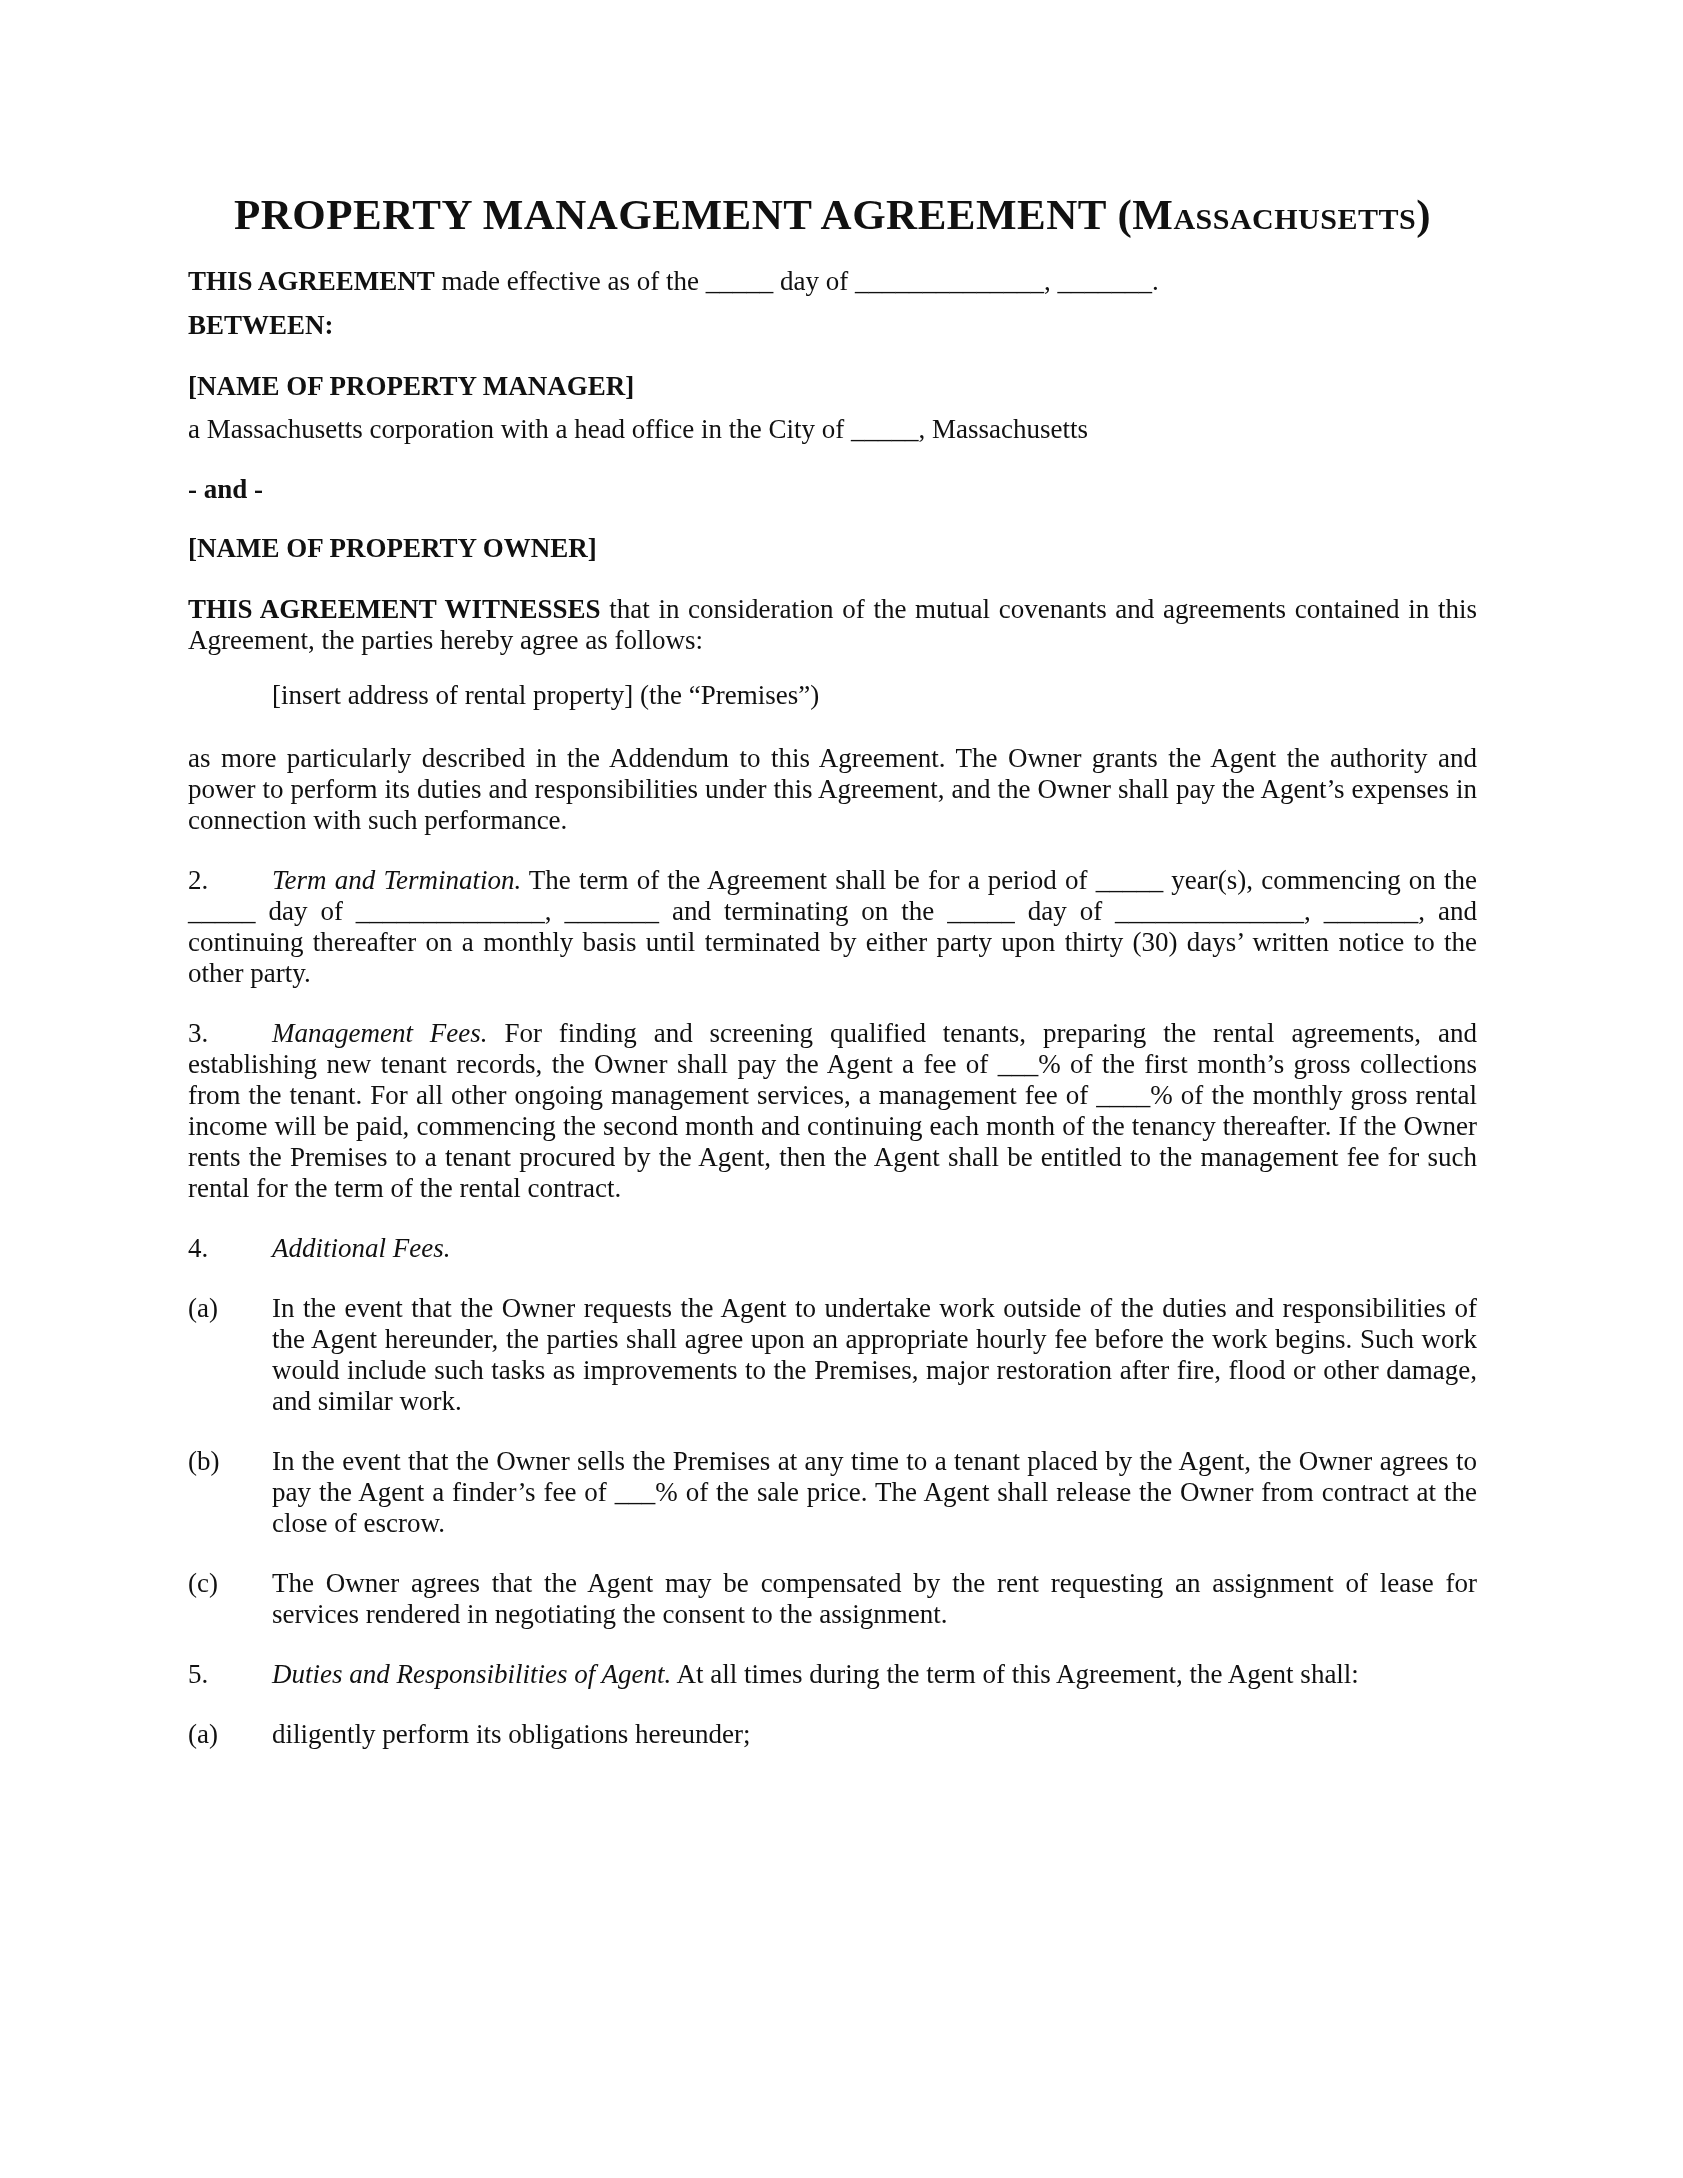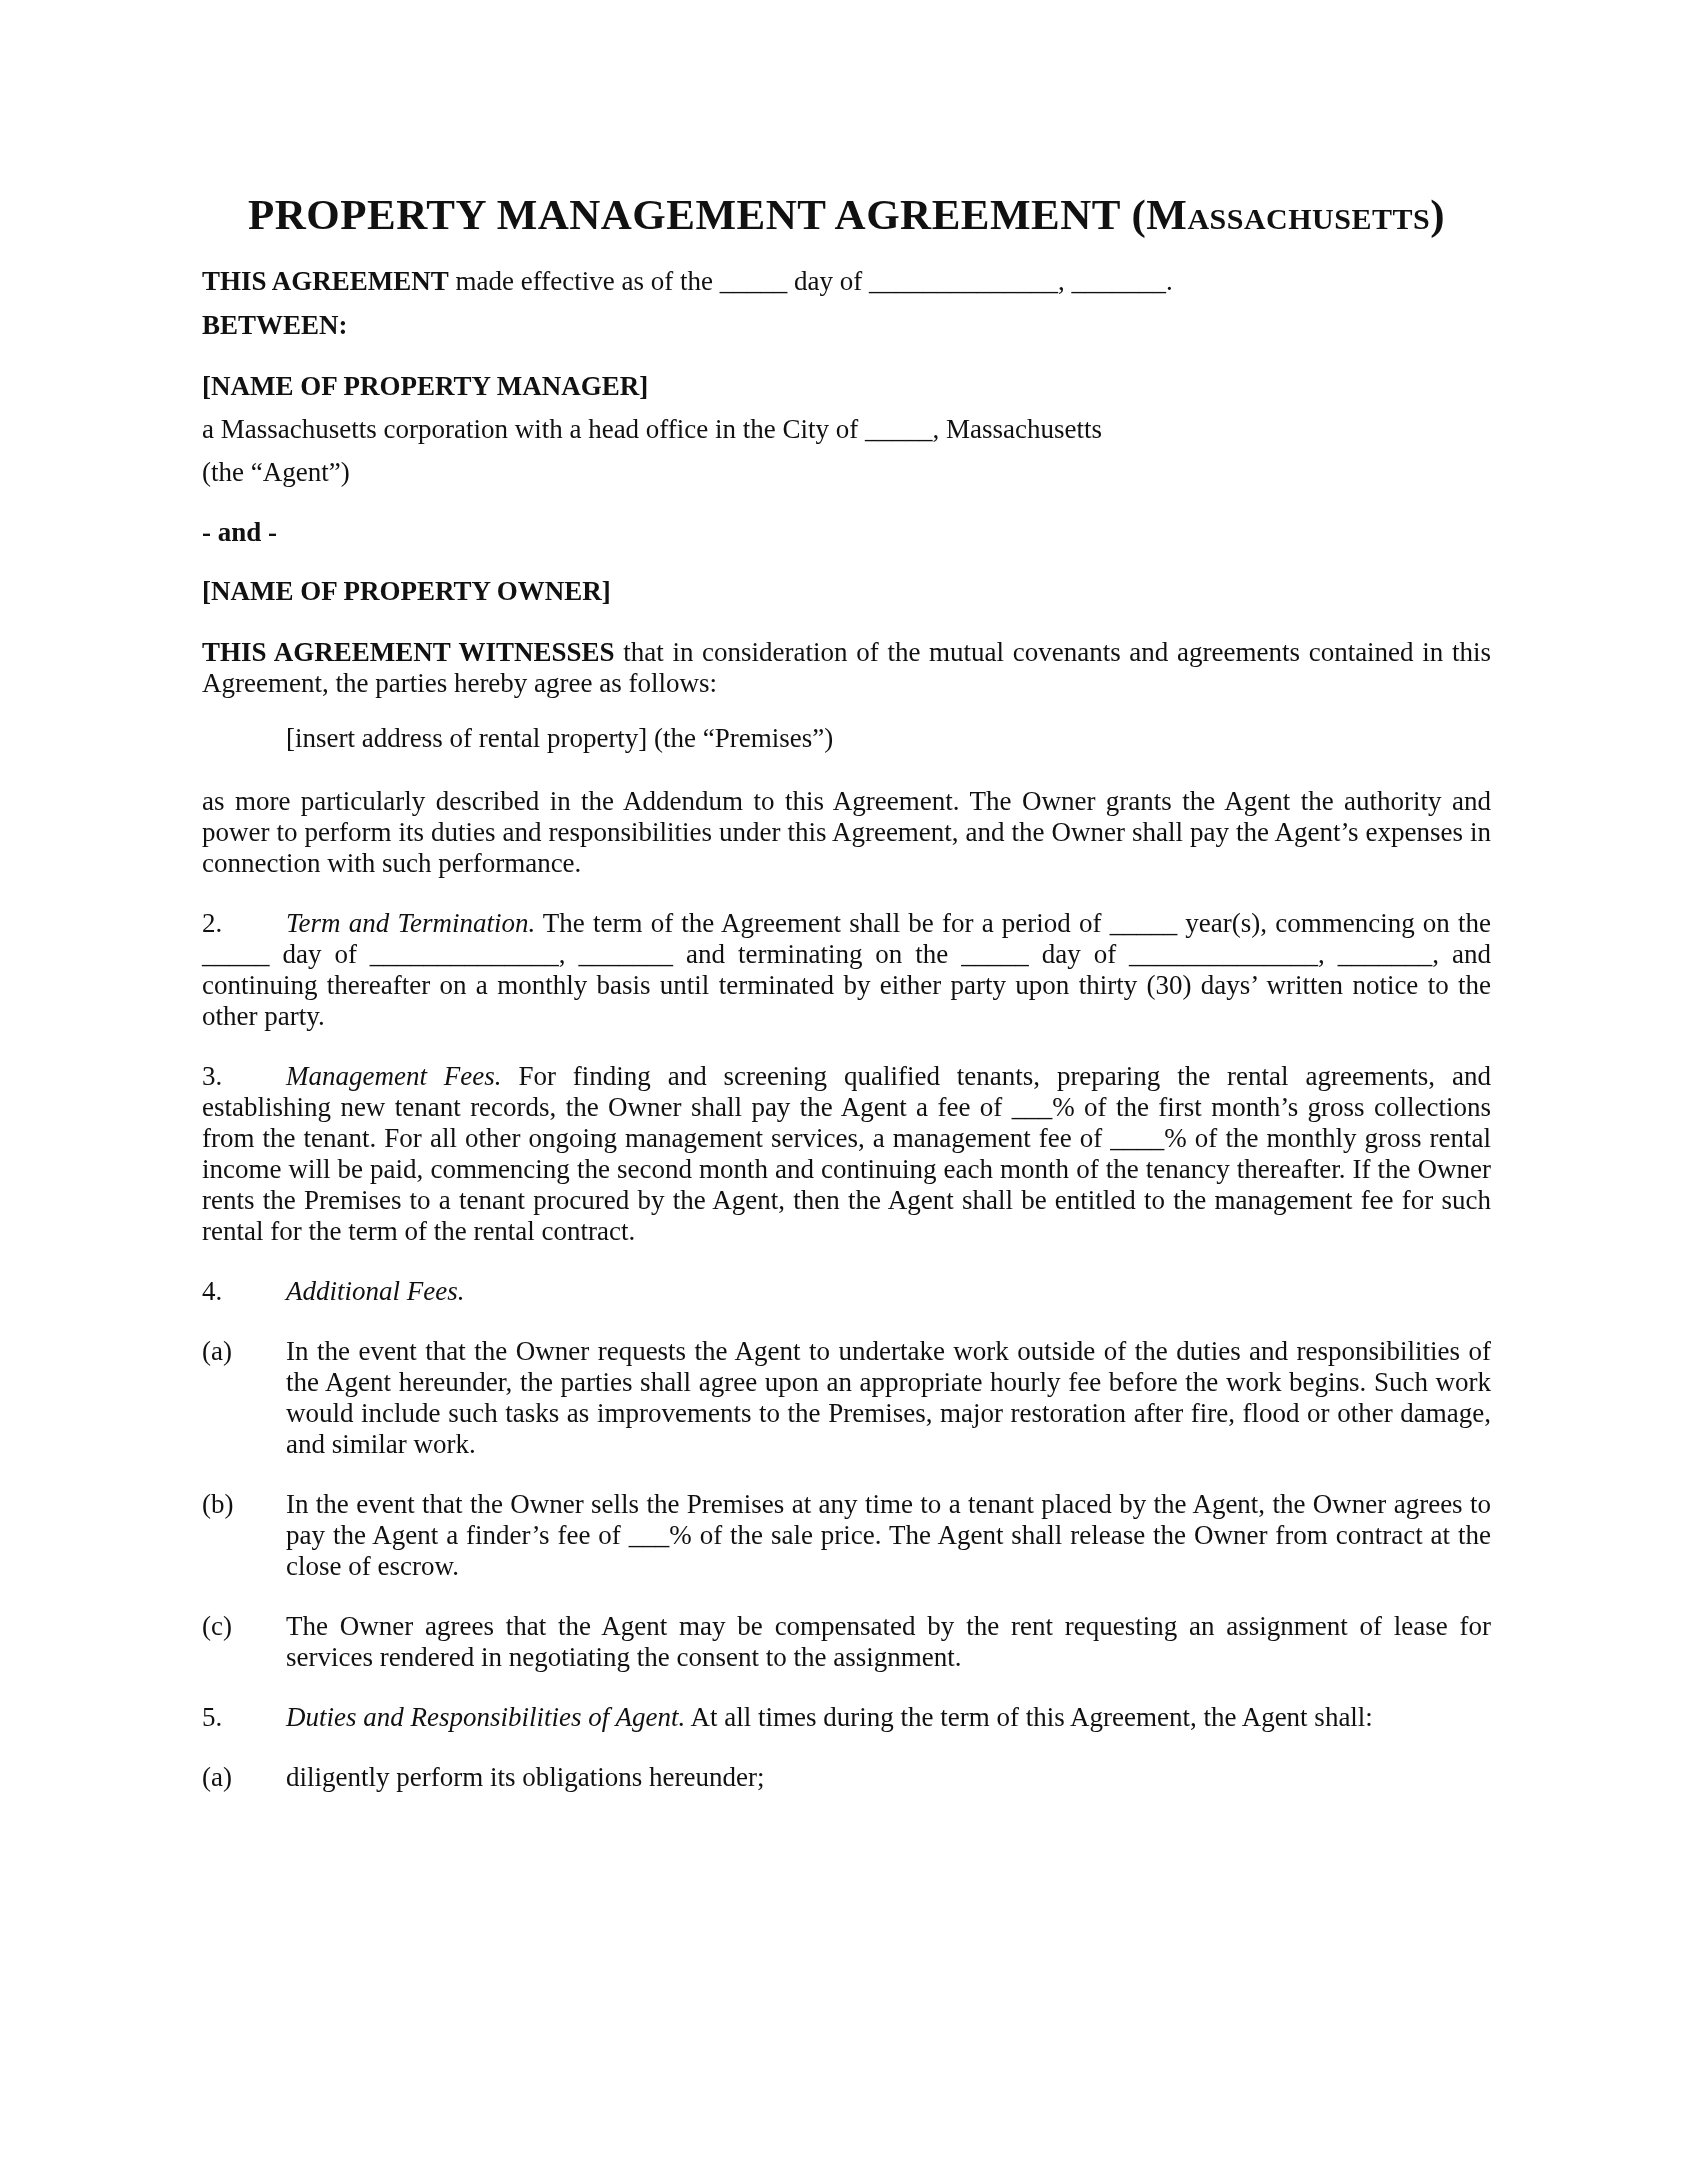--- a/index.html
+++ b/index.html
@@ -10,21 +10,21 @@
   }
   body {
     width: 1683px;
     height: 2178px;
     position: relative;
     font-family: "Liberation Serif", "DejaVu Serif", serif;
     color: #111111;
   }
   .content {
     position: absolute;
-    left: 202px;
+    left: 188px;
     top: 190px;
     width: 1289px;
   }
   .title {
     font-size: 43px;
     font-weight: bold;
     text-align: center;
     margin: 0 0 26px 0;
     line-height: 50px;
     letter-spacing: 0.5px;
@@ -51,21 +51,20 @@
 
   <h1 class="title"><span>PROPERTY MANAGEMENT AGREEMENT (</span><span class="sc">Massachusetts</span><span>)</span></h1>
 
   <p class="block-line"><span class="b">THIS AGREEMENT</span><span> made effective as of the _____ day of ______________, _______.</span></p>
 
   <p class="b tight" style="margin-top:13px">BETWEEN:</p>
 
   <div>
     <p class="center b block-first">[NAME OF PROPERTY MANAGER]</p>
     <p class="center block-line">a Massachusetts corporation with a head office in the City of _____, Massachusetts</p>
-    <p class="center block-line">(the “Agent”)</p>
   </div>
 
   <p class="center b">- and -</p>
 
   <div>
     <p class="center b" style="margin-top:28px">[NAME OF PROPERTY OWNER]</p>
   </div>
 
   <p class="just" style="margin-top:30px"><span class="b">THIS AGREEMENT WITNESSES</span><span> that in consideration of the mutual covenants and agreements contained in this Agreement, the parties hereby agree as follows:</span></p>
 

